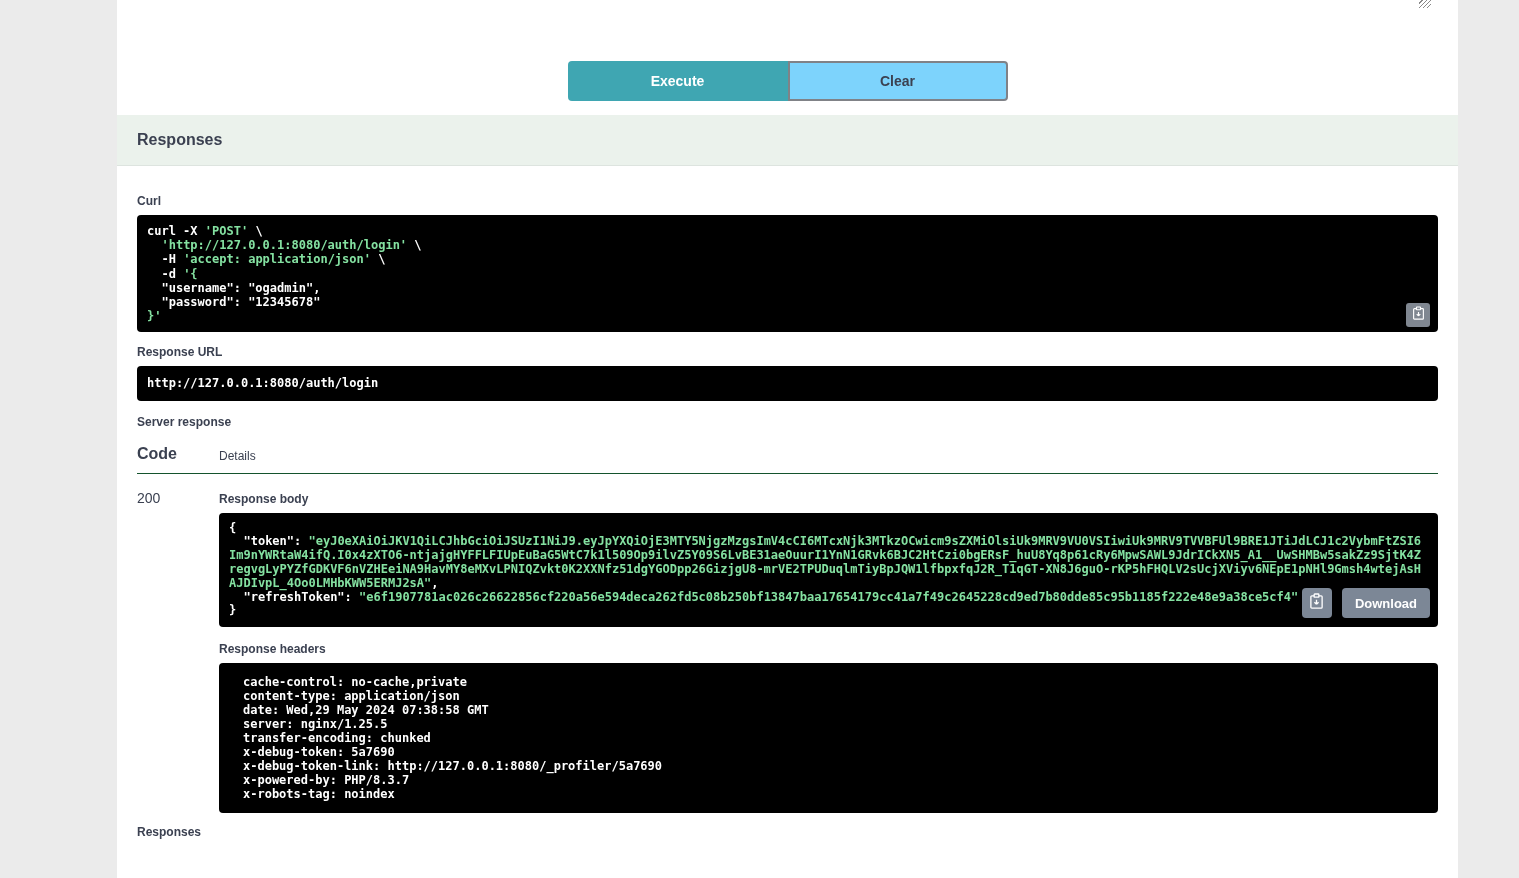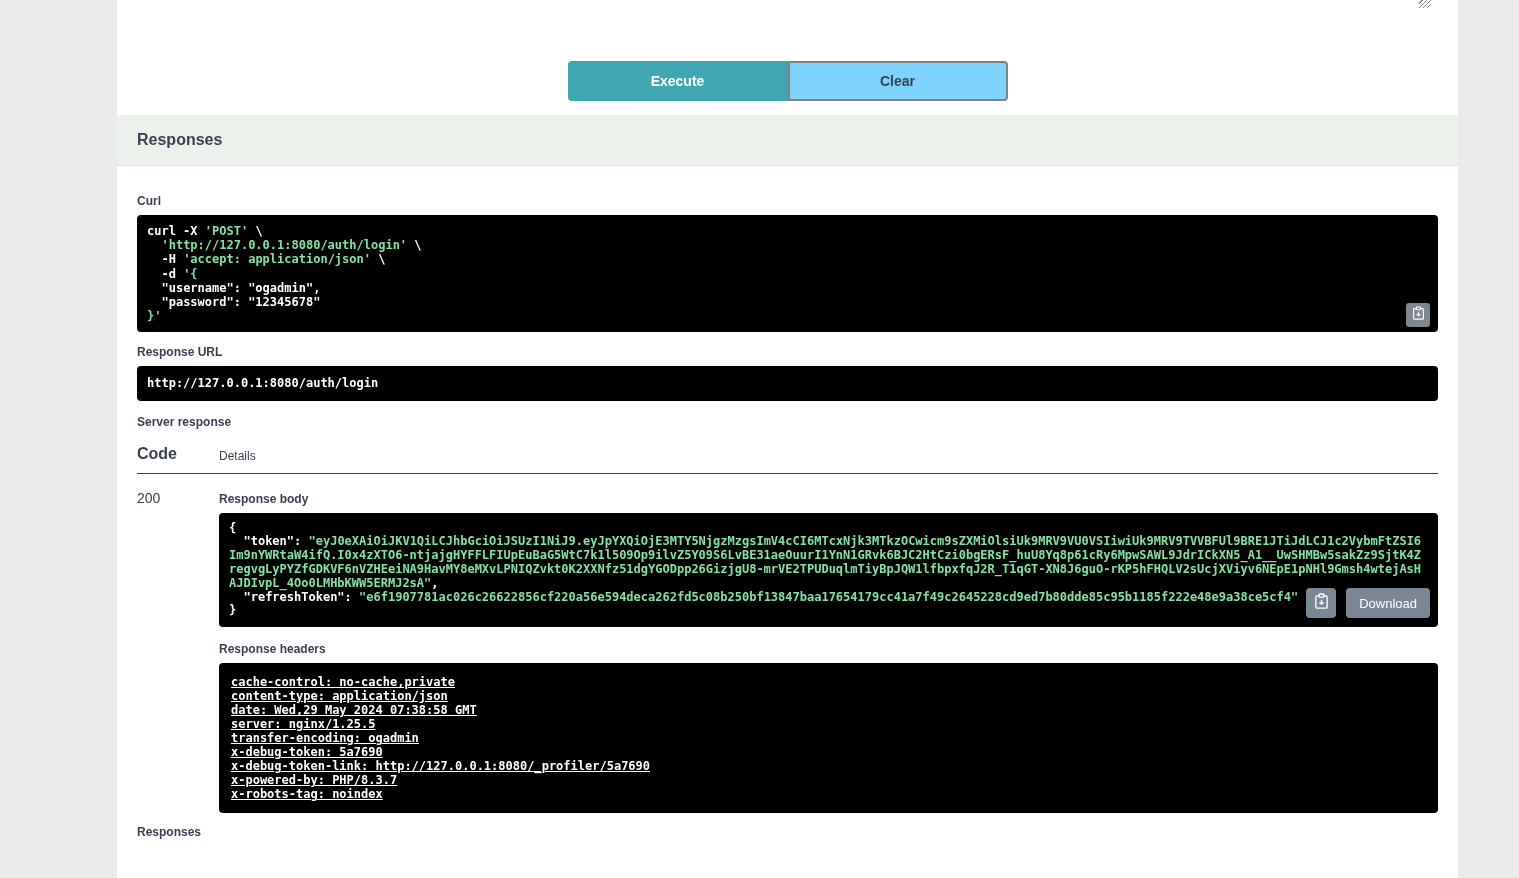--- a/index.html
+++ b/index.html
@@ -29,29 +29,29 @@
   .code-block { background:#000000; border-radius:4px; padding:9px 10px; color:#ffffff;
     font-family:"DejaVu Sans Mono","Liberation Mono",monospace; font-size:12px; font-weight:bold;
     line-height:14.2px; position:relative; }
   .code-line { white-space:pre-wrap; word-break:break-all; }
   .tk-w { color:#ffffff; }
   .tk-g { color:#84e1a1; }
 
   .curl-block { margin-bottom:13px; }
   .url-block { margin-bottom:14px; padding:10px 10px; }
   .body-block { line-height:13.8px; }
-  .headers-block { line-height:14px; padding:12px 12px;text-decoration:underline; }
+  .headers-block { line-height:14px; padding:12px 24px; }
 
   .copy-btn { position:absolute; right:8px; bottom:5px; width:24px; height:24px; border:none; border-radius:3px;
     background:rgba(135,142,153,.95); display:flex; align-items:center; justify-content:center; cursor:pointer; }
   .float-actions { position:absolute; right:8px; bottom:9px; display:flex; gap:10px; align-items:center; }
   .float-actions .copy-btn2 { width:30px; height:30px; border:none; border-radius:4px; background:#7c8796;
     display:flex; align-items:center; justify-content:center; cursor:pointer; position:static; }
   .download-btn { height:30px; padding:0 13px; border:none; border-radius:4px; background:#7c8796;
-    color:#ffffff; font-family:"Liberation Sans",sans-serif; font-size:13px; font-weight:normal; cursor:pointer; }
+    color:#ffffff; font-family:"Liberation Sans",sans-serif; font-size:13px; font-weight:bold; cursor:pointer; }
 
   .srv-label { margin-top:2px; margin-bottom:4px; }
   .resp-table { width:100%; }
   .resp-thead { display:flex; align-items:flex-end; padding:12px 0 10px 0; border-bottom:1px solid #14532d; }
   .col-status { width:82px; }
   .col-details { flex:1; }
   .hdr-code { font-size:16px; font-weight:bold; }
   .hdr-small { font-size:12px; font-weight:normal; }
   .resp-row { display:flex; padding-top:16px; }
   .status-code { font-size:14px; color:#3b4151; }
@@ -140,21 +140,21 @@
           </div>
 
           <div class="gap"></div>
           <div class="lbl">Response headers</div>
           <div class="code-block headers-block">
             <div>
                 <div class="code-line"><span class="tk-w">cache-control: no-cache,private</span></div>
                 <div class="code-line"><span class="tk-w">content-type: application/json</span></div>
                 <div class="code-line"><span class="tk-w">date: Wed,29 May 2024 07:38:58 GMT</span></div>
                 <div class="code-line"><span class="tk-w">server: nginx/1.25.5</span></div>
-                <div class="code-line"><span class="tk-w">transfer-encoding: ogadmin</span></div>
+                <div class="code-line"><span class="tk-w">transfer-encoding: chunked</span></div>
                 <div class="code-line"><span class="tk-w">x-debug-token: 5a7690</span></div>
                 <div class="code-line"><span class="tk-w">x-debug-token-link: http://127.0.0.1:8080/_profiler/5a7690</span></div>
                 <div class="code-line"><span class="tk-w">x-powered-by: PHP/8.3.7</span></div>
                 <div class="code-line"><span class="tk-w">x-robots-tag: noindex</span></div>
               </div>
           </div>
 
         </div>
       </div>
     </div>

